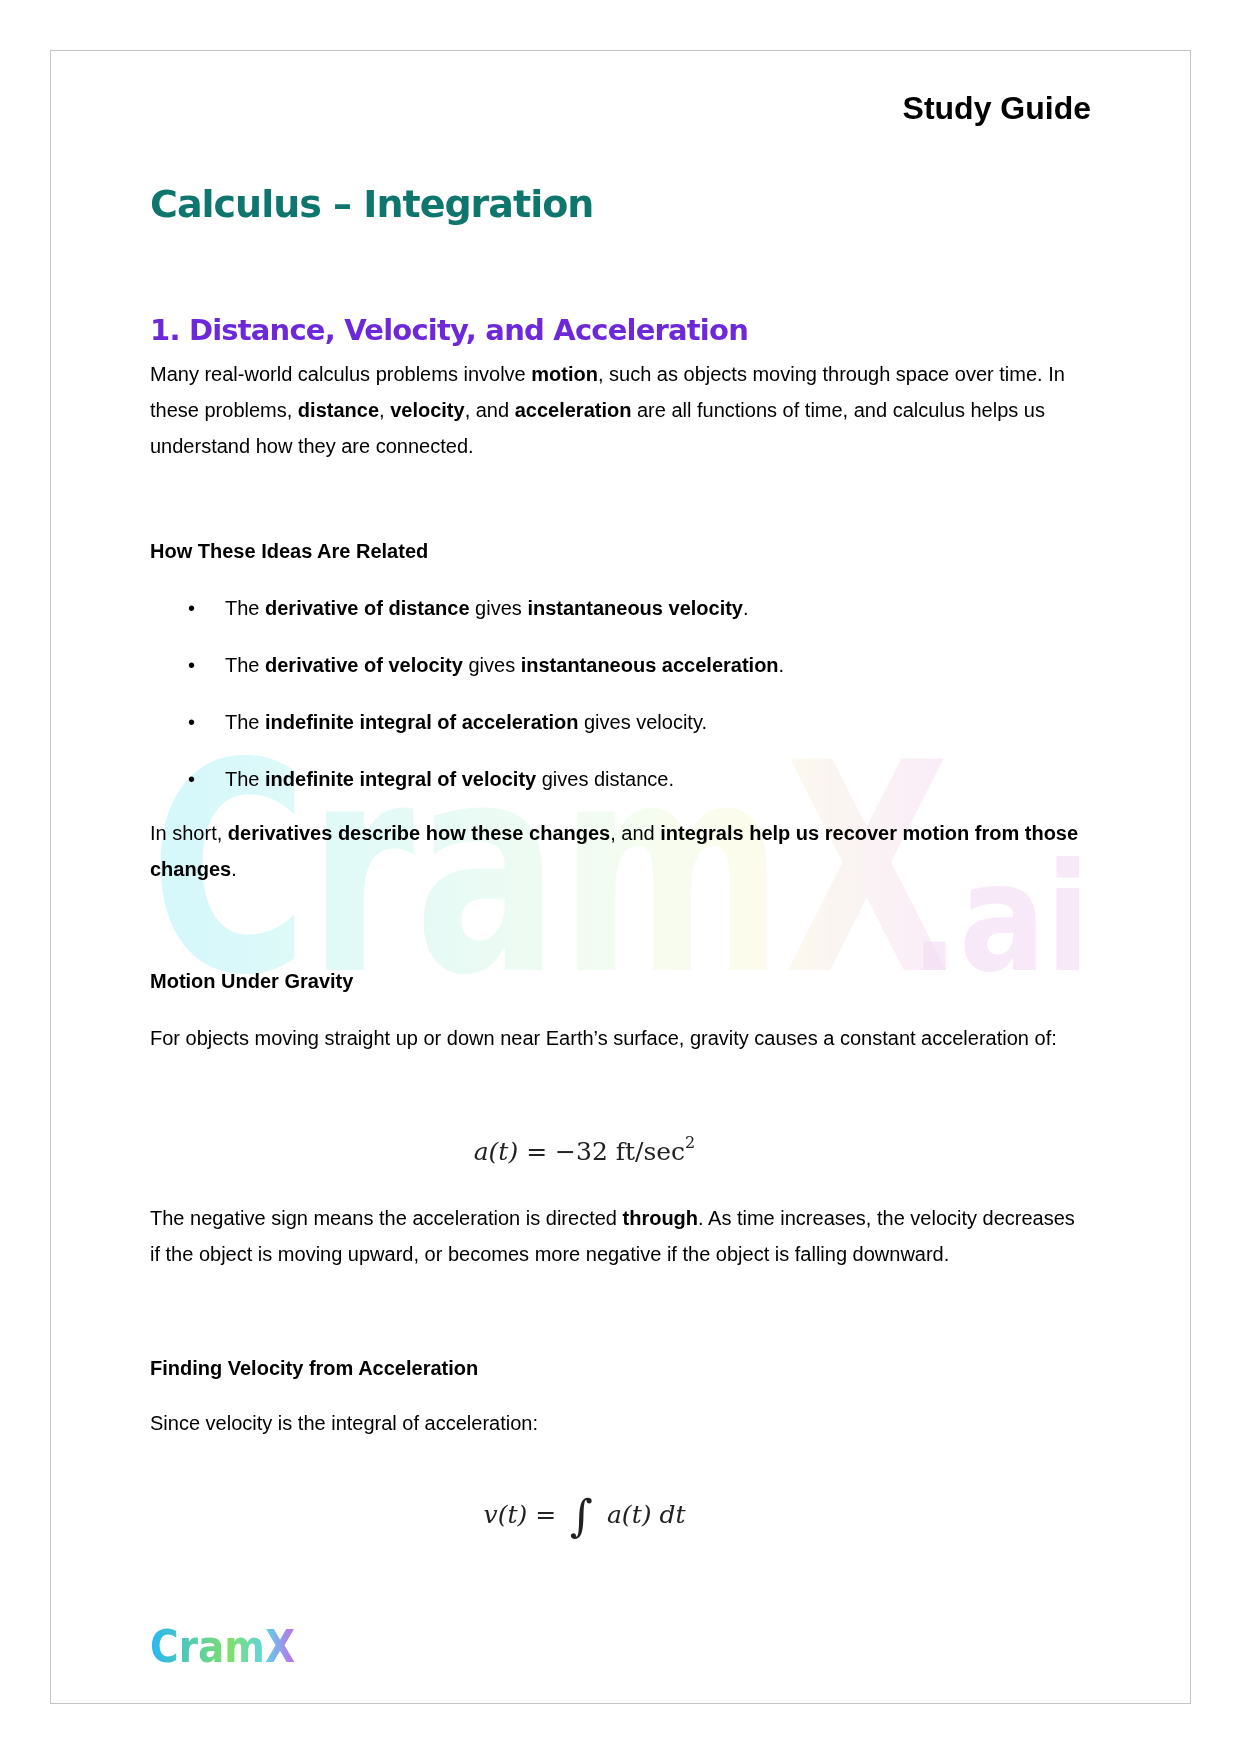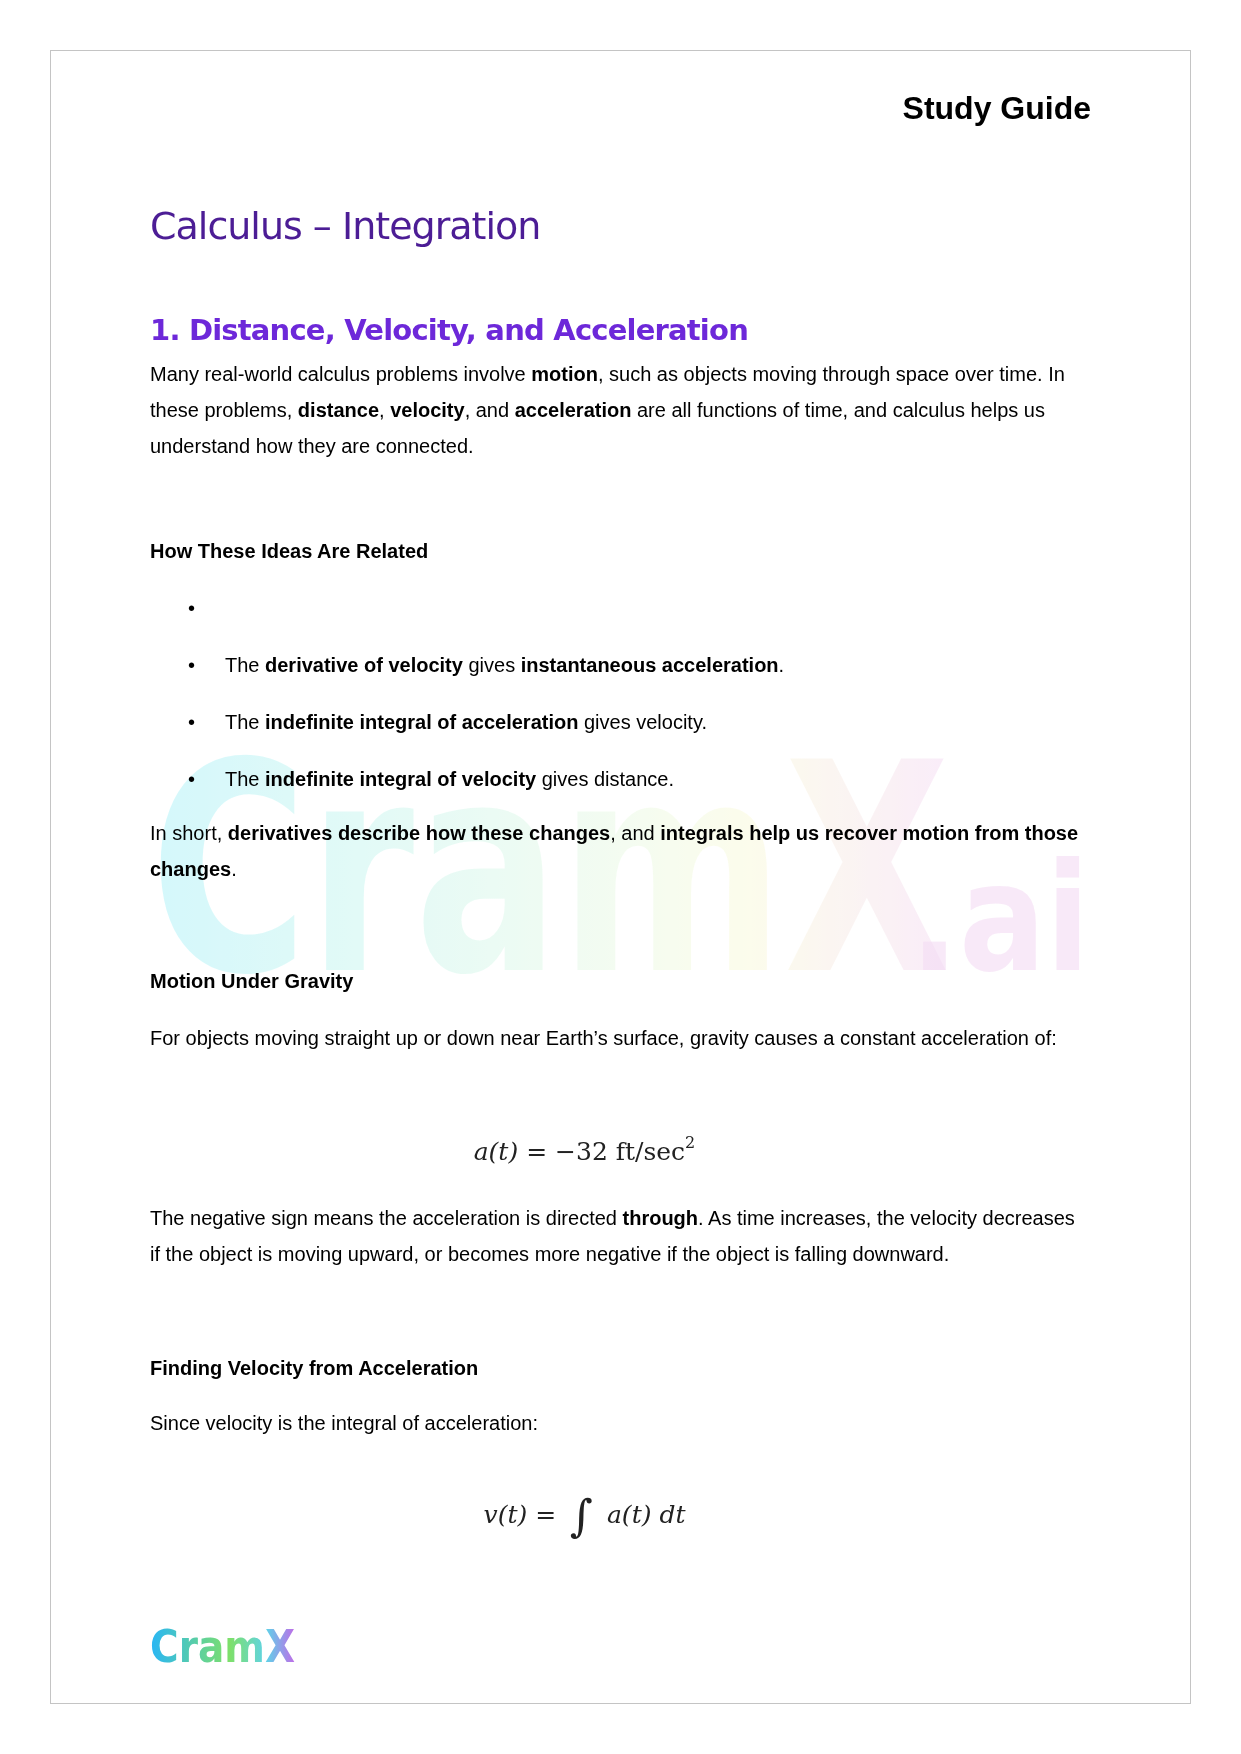--- a/index.html
+++ b/index.html
@@ -1,19 +1,19 @@
 <!DOCTYPE html>
 <html><head>
 <meta charset="utf-8">
 <style>
   html, body { margin: 0; padding: 0; background: #ffffff; }
   body { width: 1241px; height: 1754px; position: relative; overflow: hidden; font-family: "Liberation Sans", sans-serif; color: #000; }
   .page-frame { position: absolute; left: 50px; top: 50px; width: 1141px; height: 1654px; border: 1.5px solid #c4c4c4; box-sizing: border-box; }
   .header-label { position: absolute; right: 150px; top: 90px; font-size: 32px; font-weight: bold; font-family: "Liberation Sans", sans-serif; }
-  .doc-title { position: absolute; left: 150px; top: 204px; font-size: 38px; color: #4c1d95; font-family: "DejaVu Sans", sans-serif; font-weight: normal; letter-spacing: -1px; }
+  .doc-title { position: absolute; left: 150px; top: 182px; font-size: 38px; color: #0f766e; font-family: "DejaVu Sans", sans-serif; font-weight: bold; letter-spacing: -1px; }
   .section-title { position: absolute; left: 150px; top: 313px; font-size: 29px; color: #6d28d9; font-family: "DejaVu Sans", sans-serif; letter-spacing: -0.8px; }
   .para { position: absolute; left: 150px; width: 940px; font-size: 20px; line-height: 36px; }
   .subhead { position: absolute; left: 150px; font-size: 20px; font-weight: bold; }
   .bullets { position: absolute; left: 150px; top: 590px; width: 940px; margin: 0; padding: 0; list-style: none; }
   .bullets li { position: relative; height: 57px; font-size: 20px; line-height: 36px; padding-left: 75px; }
   .bullets li .dot { position: absolute; left: 38px; top: 0; }
   .equation { position: absolute; left: 0; width: 1169px; text-align: center; font-family: "DejaVu Serif", serif; font-size: 25px; color: #222; }
   .equation i { font-style: italic; }
   .sup { font-size: 16px; vertical-align: 12px; }
   .integral { font-size: 44px; font-style: italic; vertical-align: -8px; margin: 0 6px; }
@@ -42,21 +42,21 @@
 <div class="header-label">Study Guide</div>
 
 <h1 class="doc-title" style="margin:0">Calculus – Integration</h1>
 <h2 class="section-title" style="margin:0">1. Distance, Velocity, and Acceleration</h2>
 
 <p class="para" style="top:356px; margin:0"><span>Many real-world calculus problems involve </span><b>motion</b><span>, such as objects moving through space over time. In these problems, </span><b>distance</b><span>, </span><b>velocity</b><span>, and </span><b>acceleration</b><span> are all functions of time, and calculus helps us understand how they are connected.</span></p>
 
 <div class="subhead" style="top:540px">How These Ideas Are Related</div>
 
 <ul class="bullets">
-  <li><span class="dot">•</span></li>
+  <li><span class="dot">•</span><span><span>The </span><b>derivative of distance</b><span> gives </span><b>instantaneous velocity</b><span>.</span></span></li>
   <li><span class="dot">•</span><span><span>The </span><b>derivative of velocity</b><span> gives </span><b>instantaneous acceleration</b><span>.</span></span></li>
   <li><span class="dot">•</span><span><span>The </span><b>indefinite integral of acceleration</b><span> gives velocity.</span></span></li>
   <li><span class="dot">•</span><span><span>The </span><b>indefinite integral of velocity</b><span> gives distance.</span></span></li>
 </ul>
 
 <p class="para" style="top:815px; margin:0"><span>In short, </span><b>derivatives describe how these changes</b><span>, and </span><b>integrals help us recover motion from those changes</b><span>.</span></p>
 
 <div class="subhead" style="top:970px">Motion Under Gravity</div>
 <p class="para" style="top:1020px; margin:0">For objects moving straight up or down near Earth’s surface, gravity causes a constant acceleration of:</p>
 

